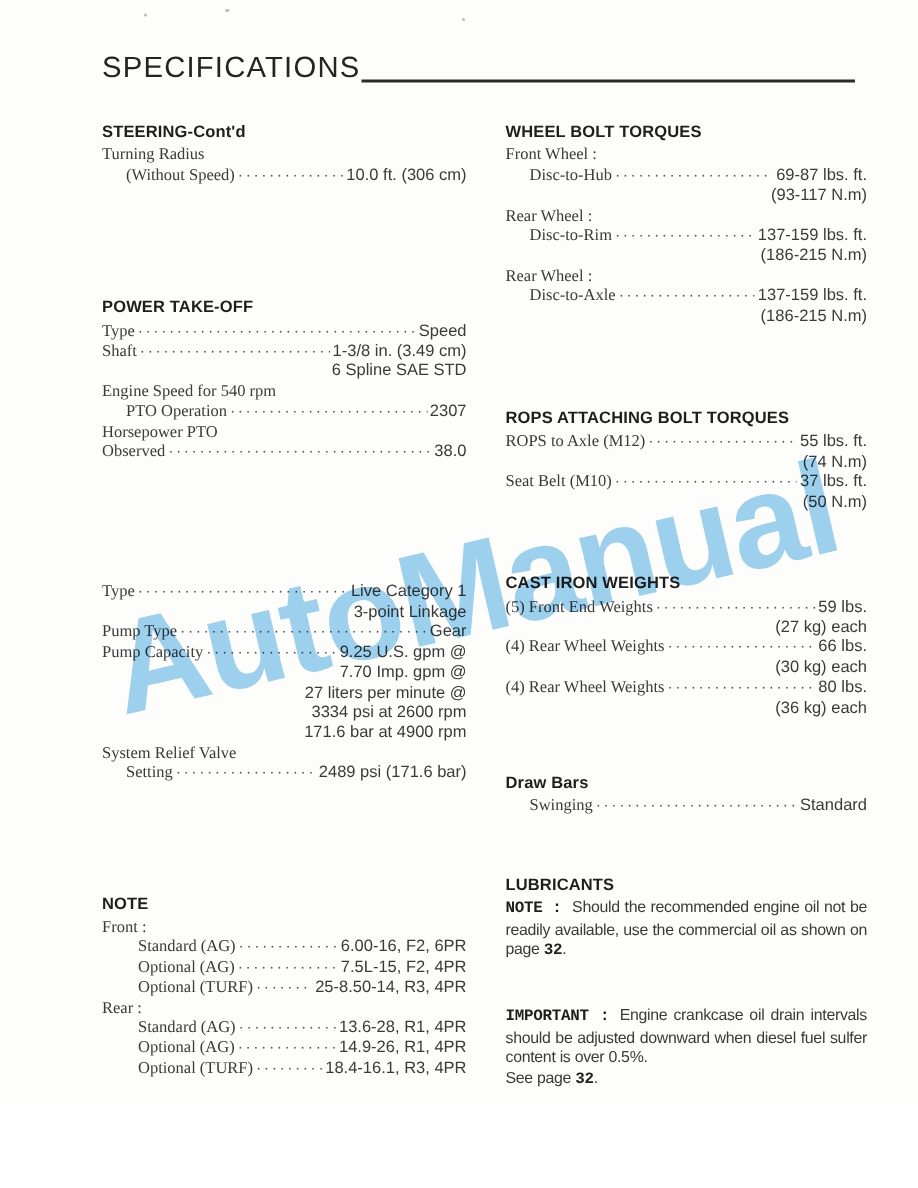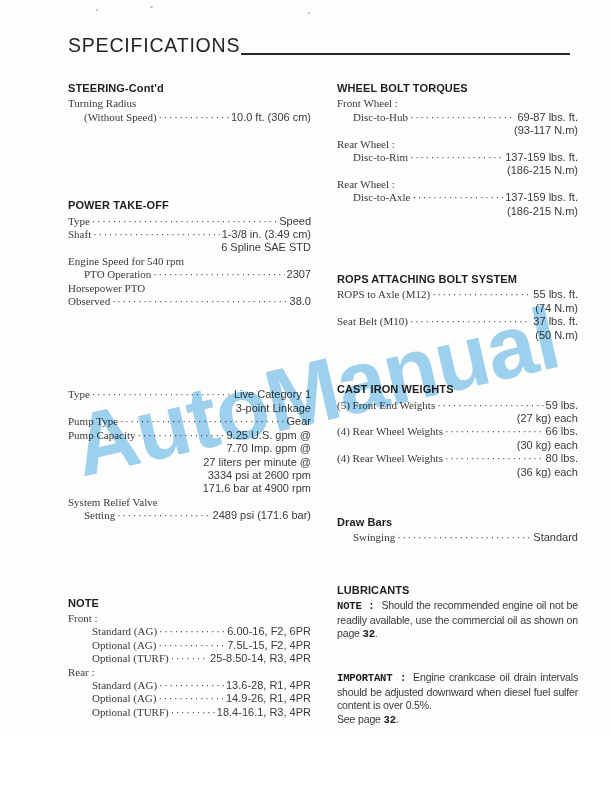--- a/index.html
+++ b/index.html
@@ -183,21 +183,21 @@
         <div class="line cont">(186-215 N.m)</div>
         <div class="line ind0"><span class="lab">Rear Wheel :</span></div>
         <div class="line row ind1">
           <span class="lab">Disc-to-Axle</span>
           <span class="leader"></span>
           <span class="val">137-159 lbs. ft.</span>
         </div>
         <div class="line cont">(186-215 N.m)</div>
       </div>
       <div class="section" style="margin-top: 55px;">
-        <div class="heading">ROPS ATTACHING BOLT SYSTEM</div>
+        <div class="heading">ROPS ATTACHING BOLT TORQUES</div>
         <div class="line row ind0">
           <span class="lab">ROPS to Axle (M12)</span>
           <span class="leader"></span>
           <span class="val">55 lbs. ft.</span>
         </div>
         <div class="line cont">(74 N.m)</div>
         <div class="line row ind0">
           <span class="lab">Seat Belt (M10)</span>
           <span class="leader"></span>
           <span class="val">37 lbs. ft.</span>

